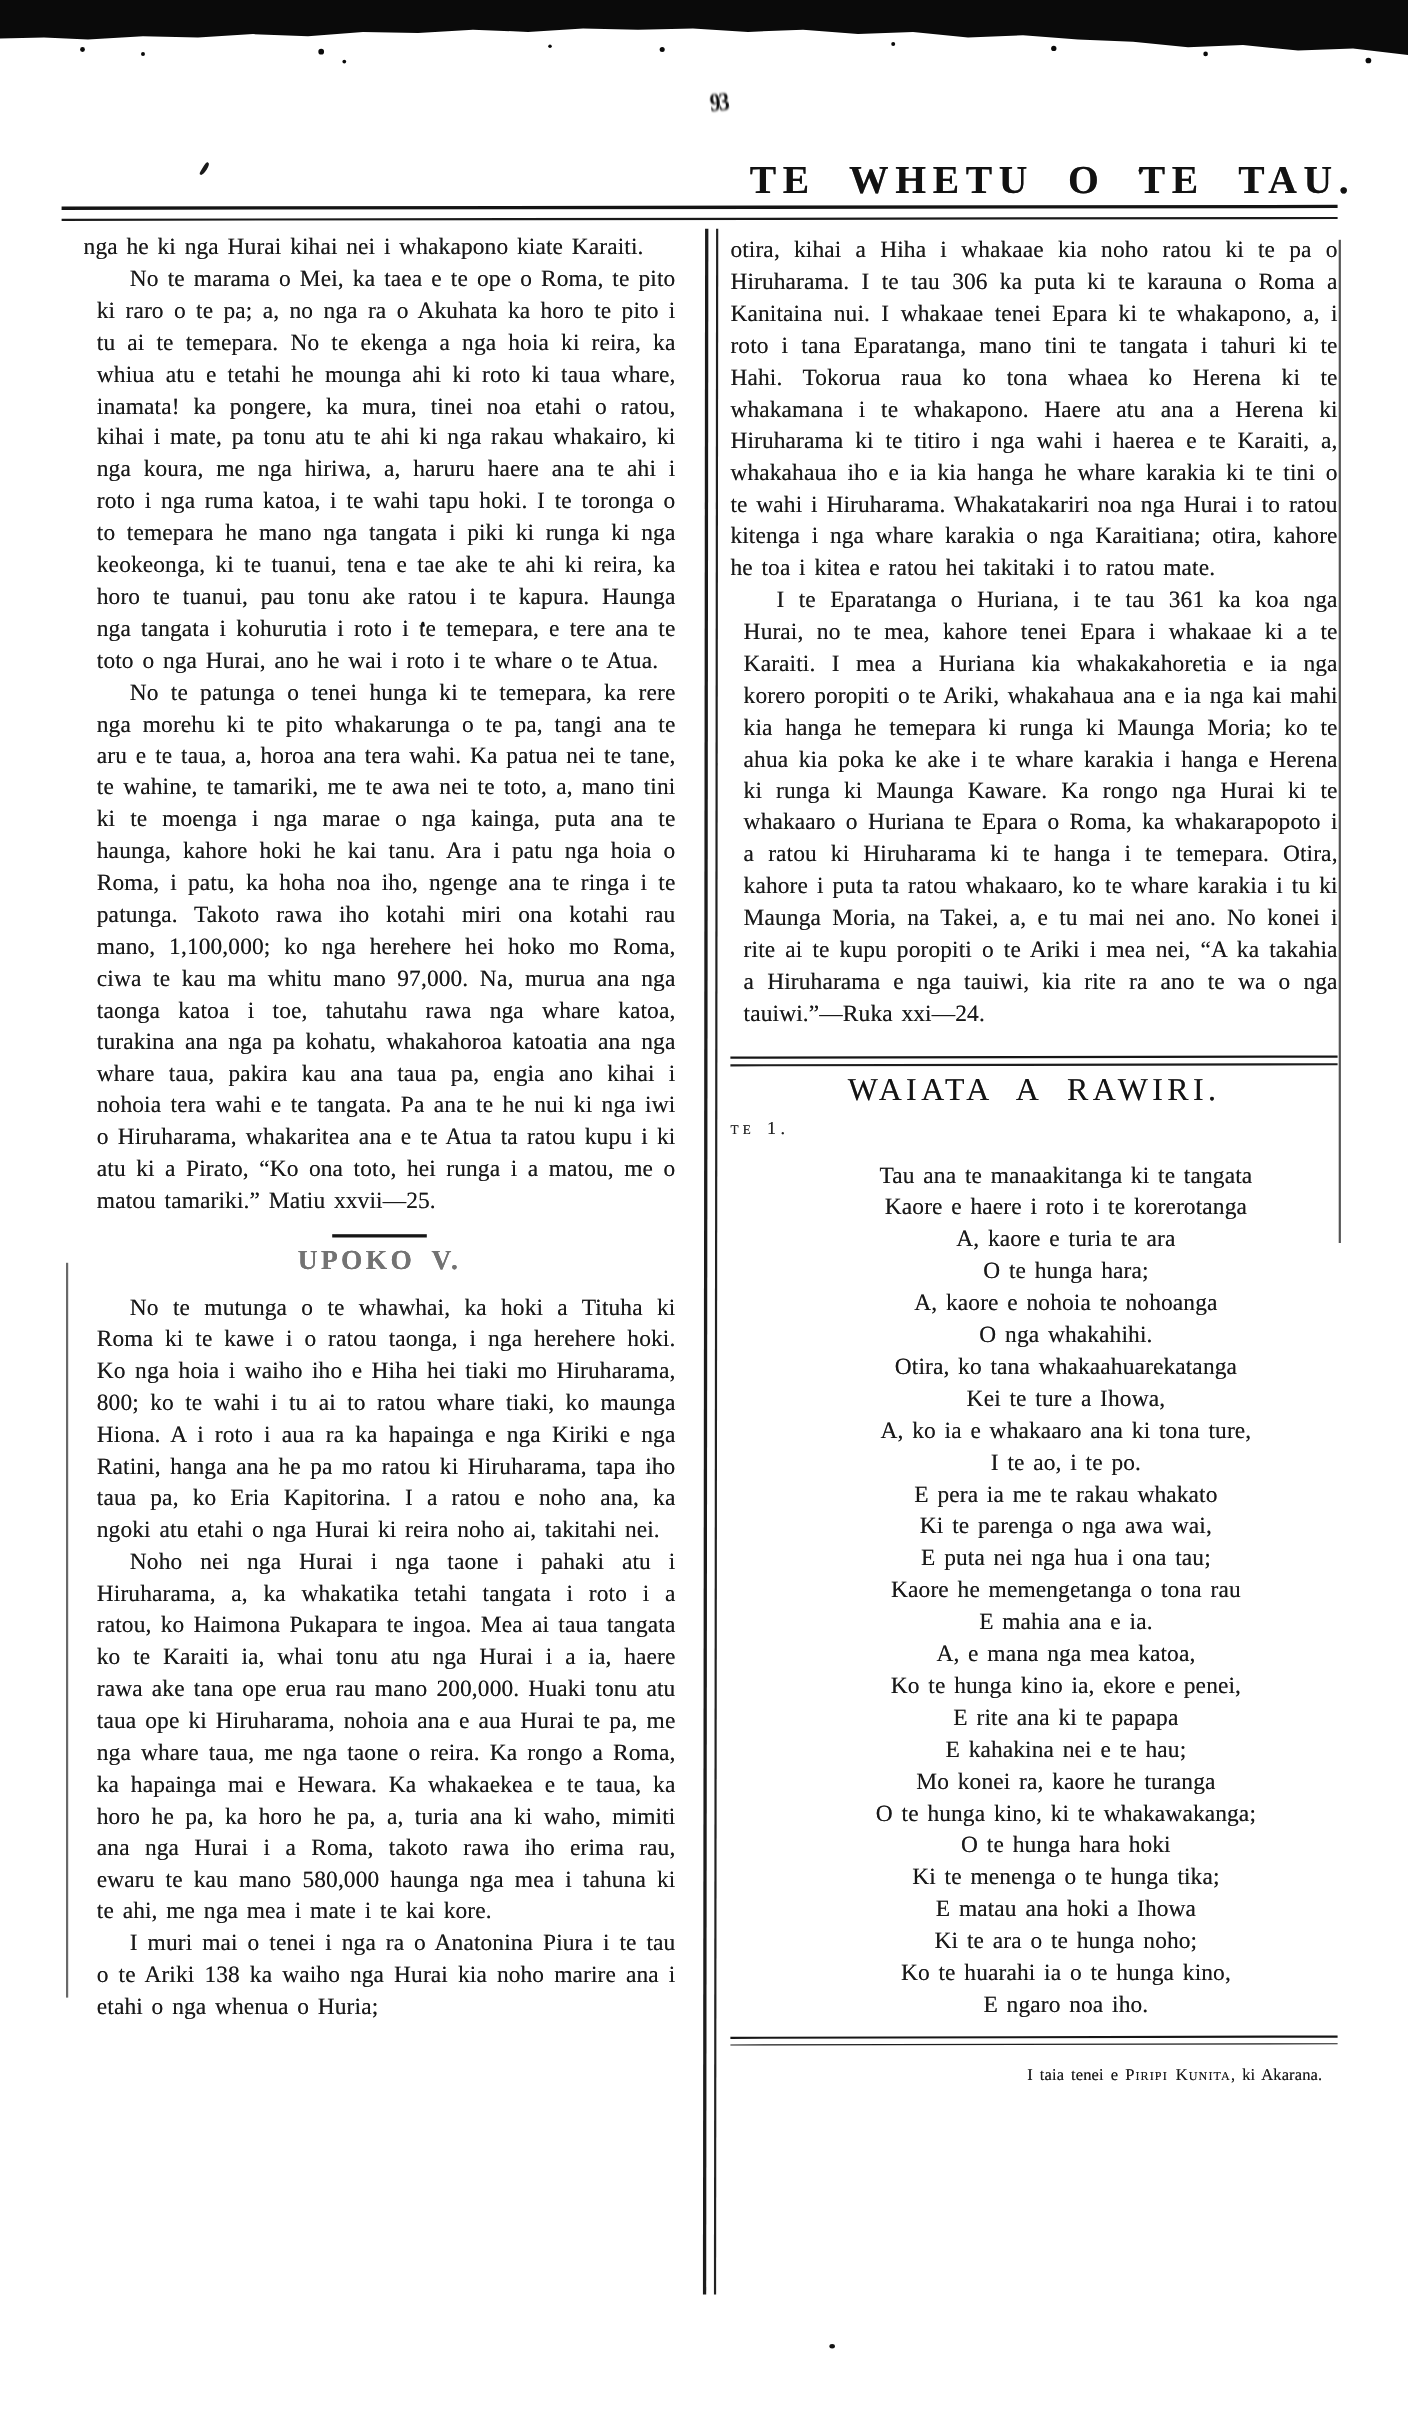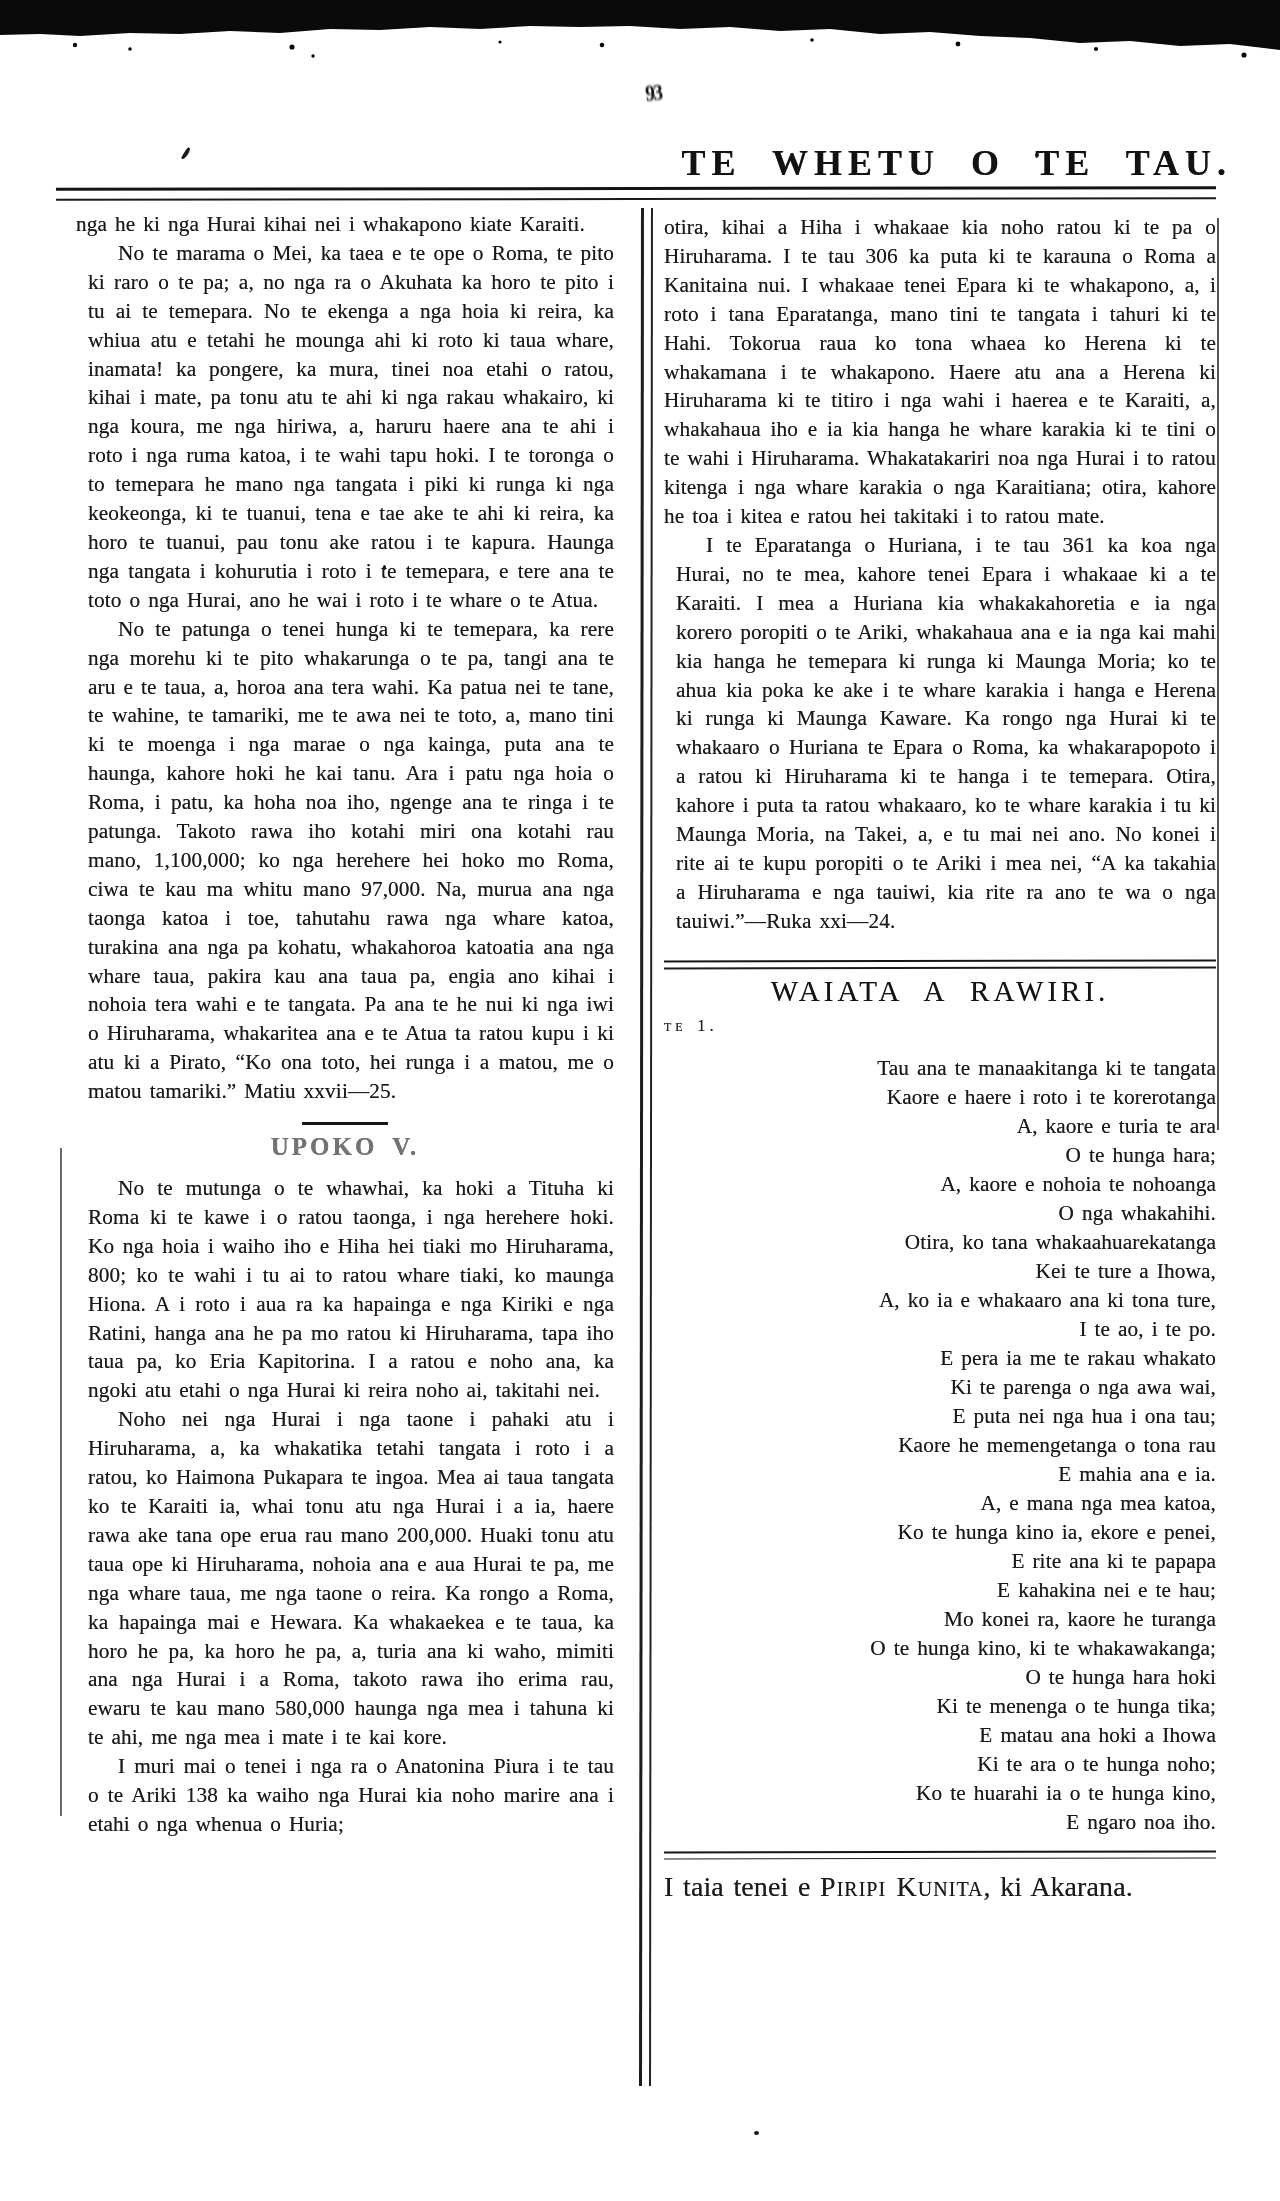--- a/index.html
+++ b/index.html
@@ -64,29 +64,29 @@
     transform:rotate(-0.1deg);
   }
   .waiata-heading{
     text-align:center;font-size:29px;letter-spacing:4px;word-spacing:12px;
     margin:2px 0 6px 0;color:#141414;font-weight:normal;
   }
   .waiata-number{
     text-align:left;font-size:16.5px;letter-spacing:4px;
     font-variant:small-caps;margin:2px 0 14px 0;color:#222;
   }
-  .poem{margin-left:58px;line-height:29px;text-align:right;}
+  .poem{margin-left:58px;line-height:29px;text-align:center;}
   .poem div{white-space:nowrap;}
 
   .colophon-rule{
     height:8px;margin:14px 0 14px 0;
     border-top:2.5px solid #161616;border-bottom:1.8px solid #1d1d1d;
     transform:rotate(-0.12deg);
   }
-  .colophon{text-align:left;font-size:28px;padding-right:14px;color:#1a1a1a;}
+  .colophon{text-align:right;font-size:15px;padding-right:14px;color:#1a1a1a;}
   .colophon .sc{font-variant:small-caps;letter-spacing:1px;}
 
   .speck{position:absolute;background:#141414;border-radius:50%;}
   .comma-mark{
     position:absolute;left:184px;top:147px;width:4px;height:13px;
     background:#1a1a1a;border-radius:40% 60% 70% 30%;transform:rotate(32deg);
   }
 </style>
 </head>
 <body>

